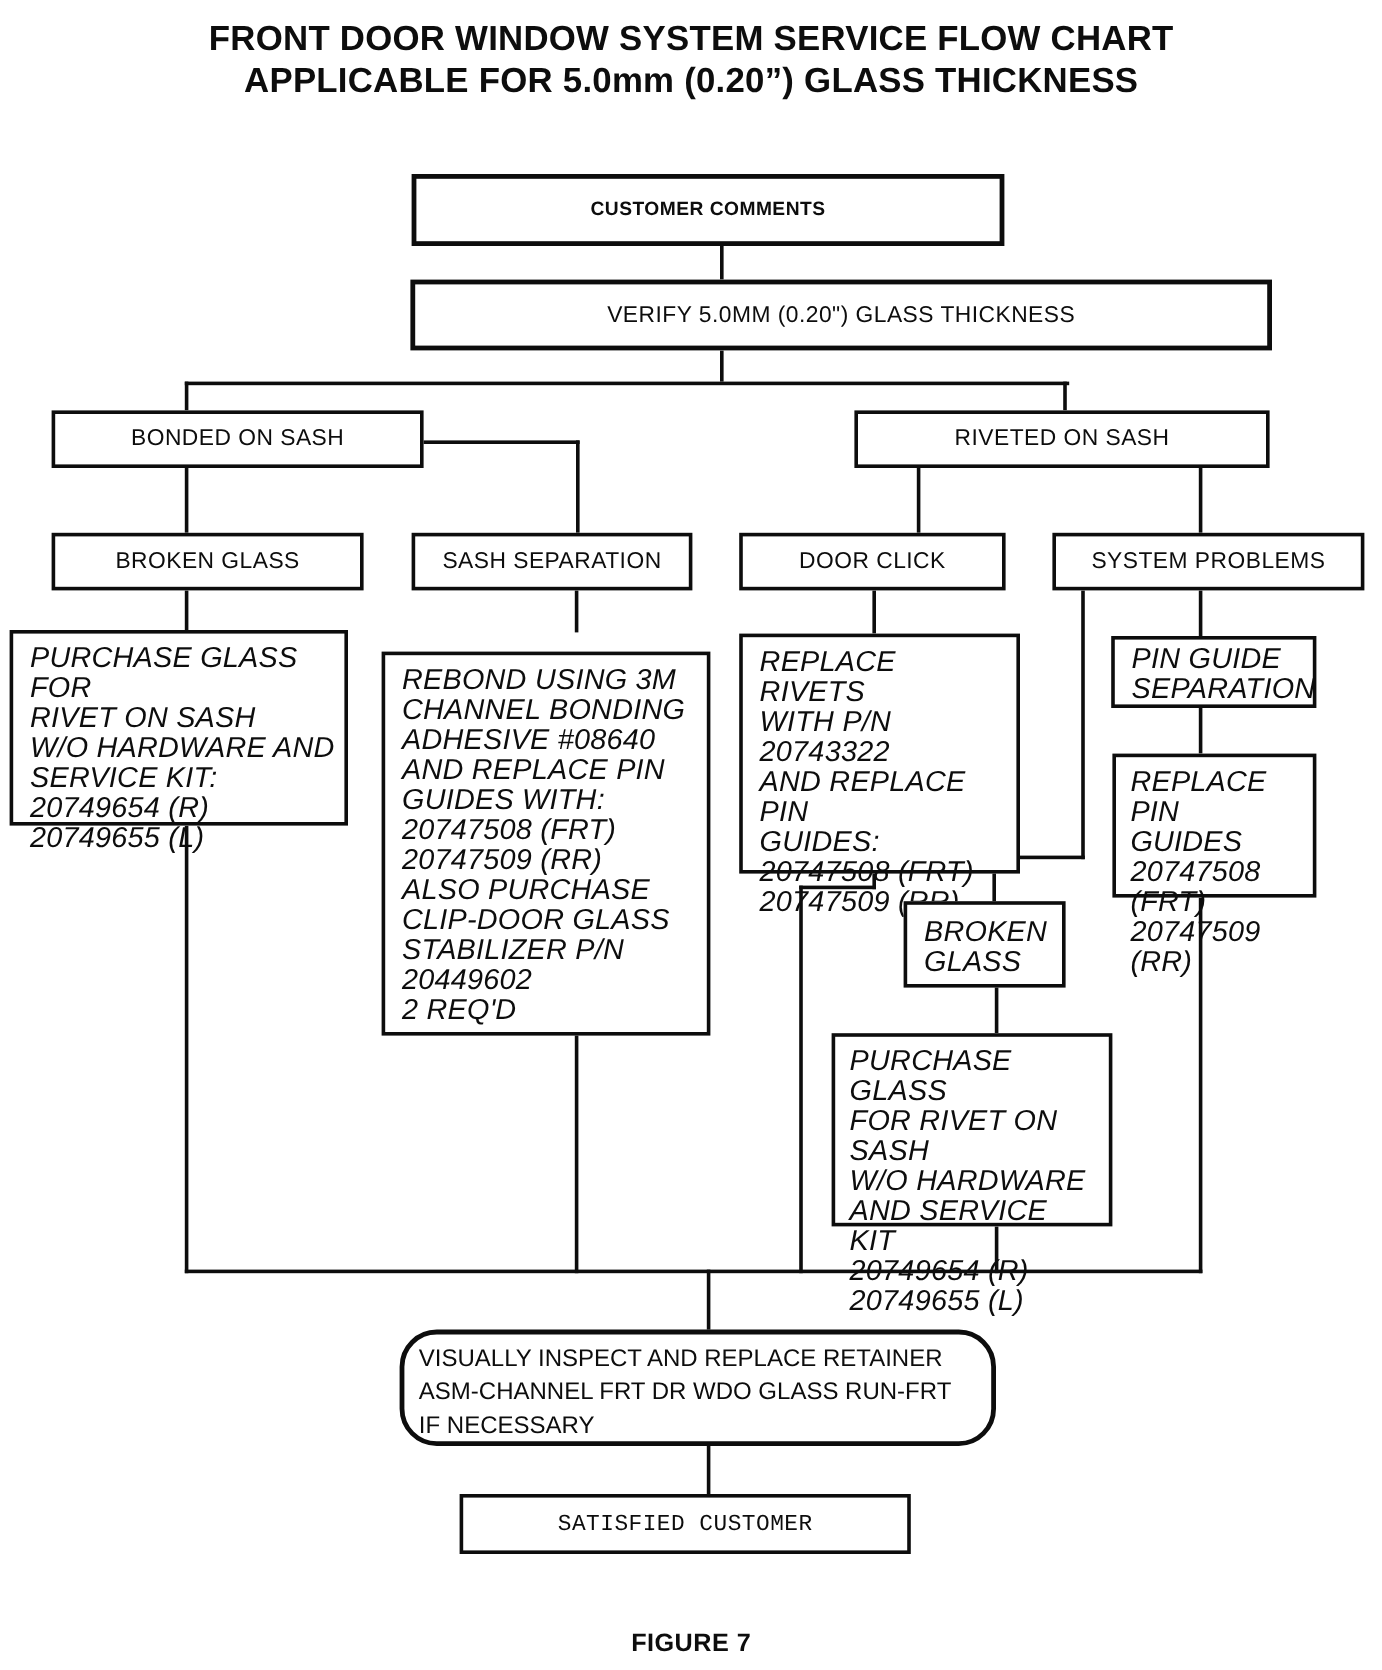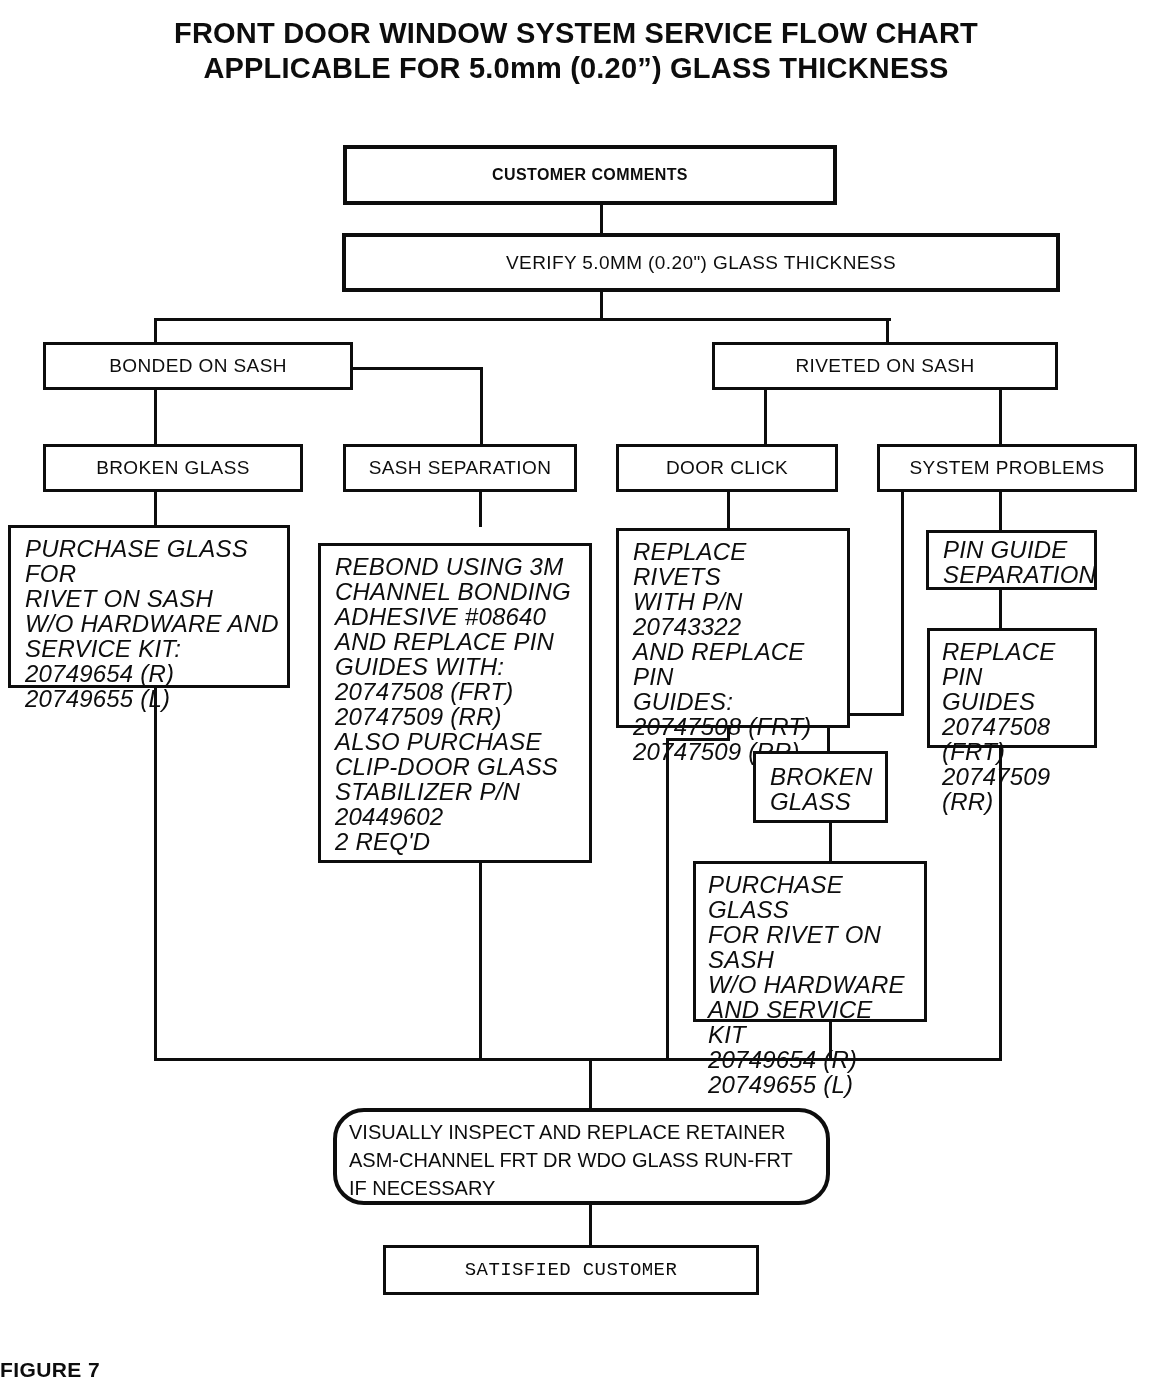--- a/index.html
+++ b/index.html
@@ -57,21 +57,21 @@
     line-height: 28px;
     letter-spacing: 0px;
     border-width: 4px;
     border-radius: 31px;
   }
   .hline, .vline { position: absolute; background: #0d0d0d; }
   .figure {
     position: absolute;
     left: 0;
     width: 100%;
-    text-align: left;
+    text-align: center;
     font-weight: bold;
     font-size: 21px;
     letter-spacing: 0.4px;
   }
 </style>
 </head>
 <body>
 
 <div class="page">
 

